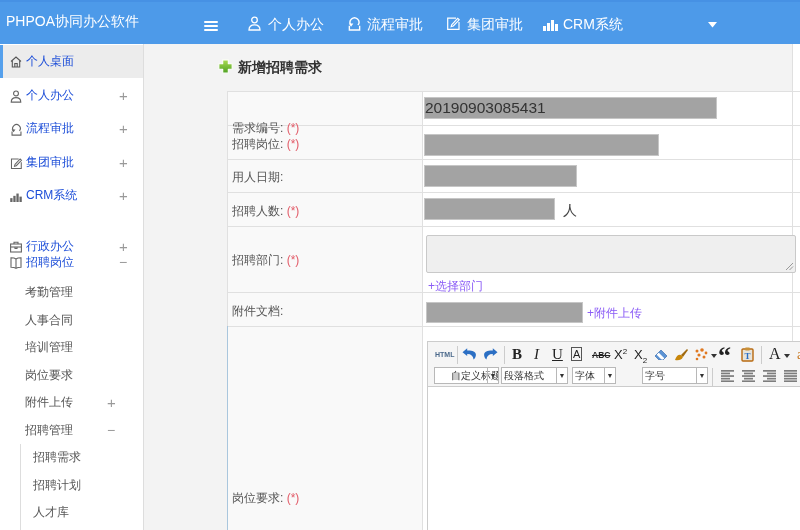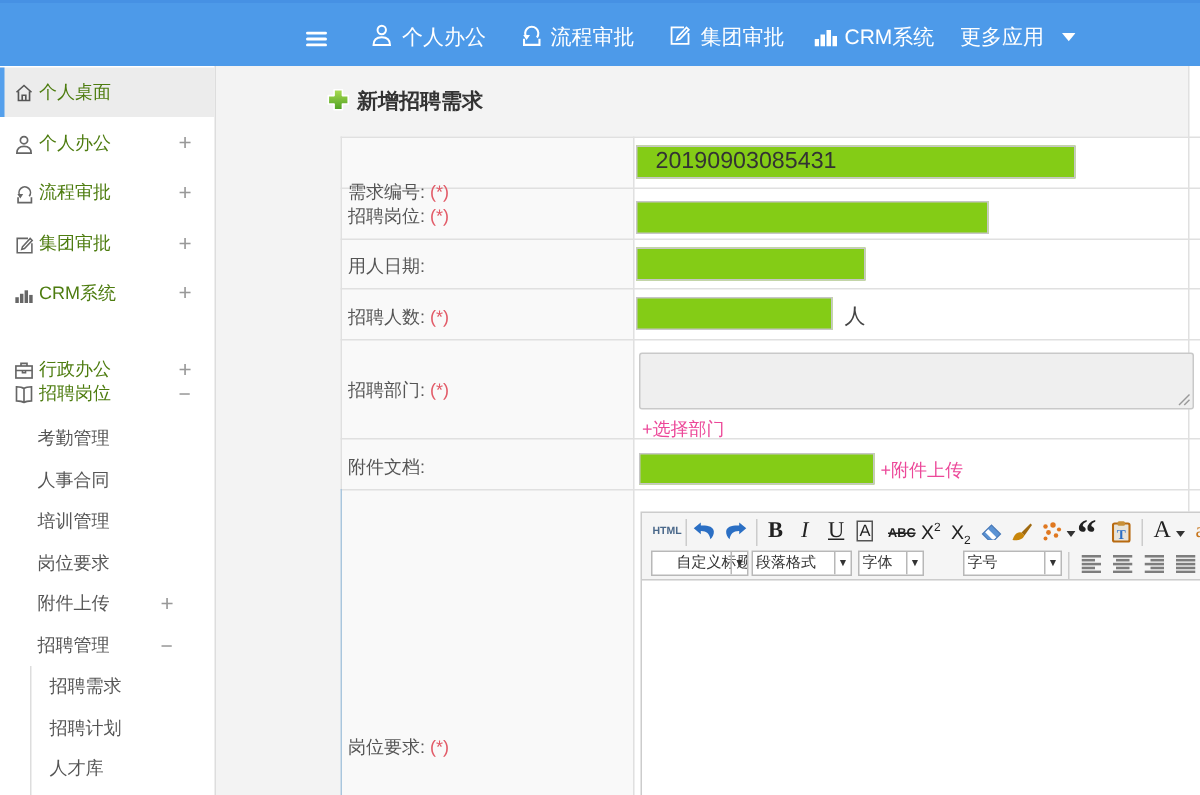--- a/index.html
+++ b/index.html
@@ -10,53 +10,54 @@
 #header { position:absolute; left:0; top:0; width:800px; height:44px;
   background:#4d9ae9; border-top:2px solid #4691e4; }
 #logo { position:absolute; left:6px; top:0; height:38px; line-height:38px;
   color:#fff; font-size:14px; }
 .nav-t { position:absolute; top:0; height:44px; line-height:44px; color:#fff; font-size:14px; }
 .nav-i { position:absolute; top:14px; }
 
 #sidebar { position:absolute; left:0; top:44px; width:144px; height:486px;
   background:#fff; border-right:1px solid #ddd; }
 .mitem { position:absolute; left:0; width:143px; height:33px; }
-.mitem .txt { position:absolute; left:26px; top:0; line-height:33px; font-size:12px; color:#4d7c0f; }
+.mitem .txt { position:absolute; left:26px; top:0; line-height:33px; font-size:12px; color:#1d4ed8; }
 .mitem .ico { position:absolute; left:10px; top:11px; }
 .plus { position:absolute; left:119px; top:0; line-height:33px; font-size:15px; color:#999; font-weight:400; }
 .active { background:#ececec; border-left:3px solid #55a0ec; }
 .active .txt { left:23px; }
 .active .ico { left:7px; }
 .sitem { position:absolute; left:25px; font-size:12px; color:#555; line-height:27px; }
 .ssitem { position:absolute; left:33px; font-size:12px; color:#555; line-height:27px; }
 
 #contbg { position:absolute; left:144px; top:44px; width:648px; height:486px; background:#f3f3f3; }
 #title { position:absolute; left:238px; top:59px; font-size:14px; font-weight:bold; color:#333; }
 
 .tline { position:absolute; background:#e0e0e0; }
 .labelcell { position:absolute; left:227px; width:196px; background:#f9f9f9; }
 .lab { position:absolute; left:5px; font-size:12px; color:#555; }
 .req { color:#e25b68; }
-input.fi { position:absolute; border:1px solid #c6c6c6; background:#84cc16;
-  font-family:"Liberation Sans",sans-serif; font-size:15.5px; color:#333; padding:0 0 0 12px; outline:none; }
-.blink { position:absolute; font-size:12px; color:#ec4899; }
+input.fi { position:absolute; border:1px solid #c6c6c6; background:#a3a3a3;
+  font-family:"Liberation Sans",sans-serif; font-size:15.5px; color:#333; padding:0 0 0 0; outline:none; }
+.blink { position:absolute; font-size:12px; color:#8b5cf6; }
 
 #edbox { position:absolute; left:427px; top:341px; width:380px; height:200px;
   border:1px solid #ccc; background:#fff; }
 #edtb { position:absolute; left:0; top:0; width:100%; height:45px; background:#f5f5f5; border-bottom:1px solid #ccc; }
 .tbsep { position:absolute; top:4px; width:1px; height:18px; background:#ccc; }
 .ksel { position:absolute; top:25px; height:17px; border:1px solid #b8b8b8; background:#fff; font-size:10px; color:#333; white-space:nowrap; overflow:hidden; }
 .ksel .st { position:absolute; left:2px; top:0; line-height:15px; }
 .ksel .sa { position:absolute; right:0; top:0; width:11px; height:15px; border-left:1px solid #b8b8b8; text-align:center; line-height:15px; font-size:7px; color:#333; }
 .alico { position:absolute; top:28px; }
 </style>
 </head>
 <body>
 
 <div id="header">
+  <div id="logo">PHPOA协同办公软件</div>
   <svg class="nav-i" style="left:204px;top:19px" width="14" height="10" viewBox="0 0 14 10">
       <g fill="#fff">
         <rect x="0" y="0" width="14" height="2" rx="1"></rect>
         <rect x="0" y="4" width="14" height="2" rx="1"></rect>
         <rect x="0" y="8" width="14" height="2" rx="1"></rect>
       </g>
     </svg>
   <svg class="nav-i" style="left:248px" width="13" height="15" viewBox="0 0 13 15">
       <g fill="none" stroke="#fff" stroke-width="1.3">
         <circle cx="6.5" cy="4" r="2.8"></circle>
@@ -81,21 +82,20 @@
   <div class="nav-t" style="left:467px">集团审批</div>
   <svg class="nav-i" style="left:543px;top:16px" width="15" height="13" viewBox="0 0 15 13">
       <g fill="#fff">
         <rect x="0" y="8" width="3" height="5"></rect>
         <rect x="4" y="5" width="3" height="8"></rect>
         <rect x="8" y="2" width="3" height="11"></rect>
         <rect x="12" y="6" width="3" height="7"></rect>
       </g>
     </svg>
   <div class="nav-t" style="left:563px">CRM系统</div>
-  <div class="nav-t" style="left:640px">更多应用</div>
   <svg class="nav-i" style="left:708px;top:20px" width="9" height="6" viewBox="0 0 9 6">
       <path d="M0 0 H9 L4.5 5.5 Z" fill="#fff"></path>
     </svg>
 </div>
 
 <div id="sidebar"></div>
 <div class="mitem active" style="top:45px">
   <svg class="ico" width="12" height="12" viewBox="0 0 12 12">
       <g fill="none" stroke="#555" stroke-width="1.1">
         <path d="M1 5.5 L6 1 L11 5.5"></path>

